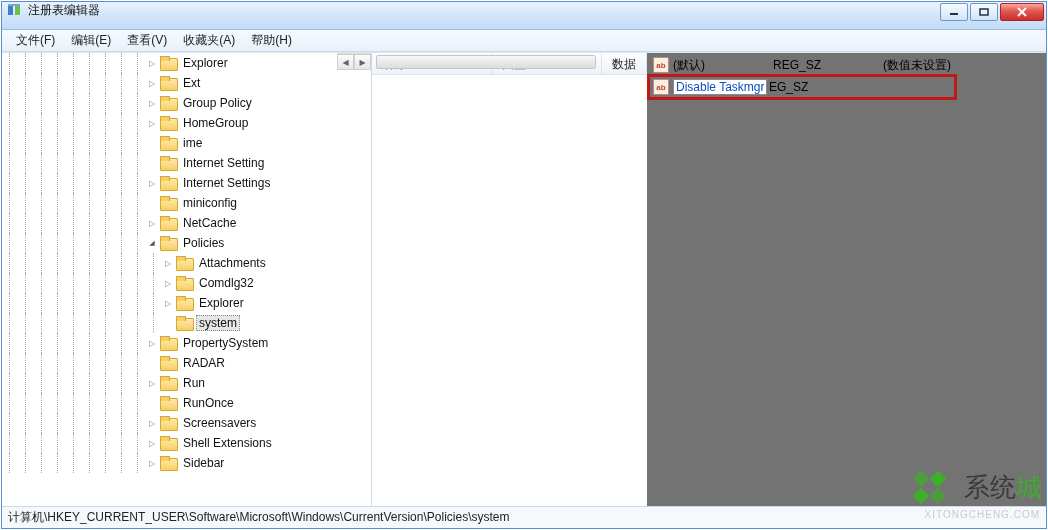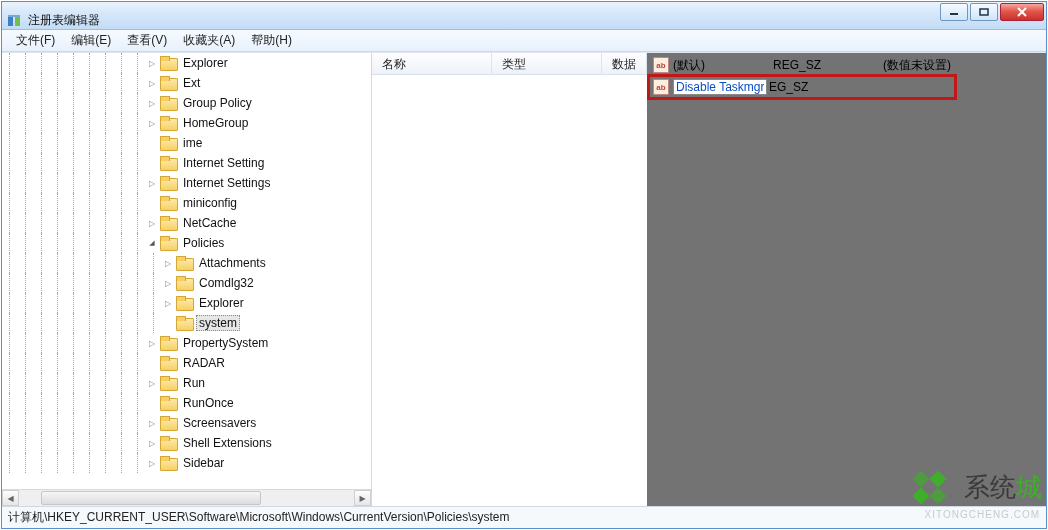--- a/index.html
+++ b/index.html
@@ -17,21 +17,21 @@
     border:1px solid #5a8fcf;
     display:flex;
     flex-direction:column;
     background:#fff;
   }
   .titlebar {
     height:28px;
     background: linear-gradient(#eaf3fc,#d6e8fa 40%,#c4dbf6);
     border-bottom:1px solid #9abfe6;
     display:flex;
-    align-items:flex-end;
+    align-items:flex-start;
     padding:0 4px;
     position:relative;
   }
   .app-icon { width:16px; height:16px; margin-right:6px; display:flex;}
   .title-text { font-size:12px; color:#111; flex:0 0 auto; }
   .win-controls { position:absolute; right:2px; top:1px; display:flex; }
   .win-btn {
     width:28px; height:18px;
     margin-left:2px;
     border:1px solid #6f97c3;
@@ -56,21 +56,21 @@
   .menu-item {
     padding:2px 8px; color:#222; font-size:12px;
   }
   .content {
     flex:1; display:flex; min-height:0;
     border-top:1px solid #dfe8f2;
   }
   .tree-pane {
     width:370px;
     border-right:1px solid #cfd8e4;
-    display:flex; flex-direction:column;
+    display:flex; 
     min-width:0;
   }
   .tree-scroll { flex:1; overflow:hidden; position:relative; }
   .tree-inner { position:absolute; left:0; right:0; top:0; }
   .tree-node {
     display:flex; align-items:center;
     height:20px;
     white-space:nowrap;
     padding-left:0;
   }

